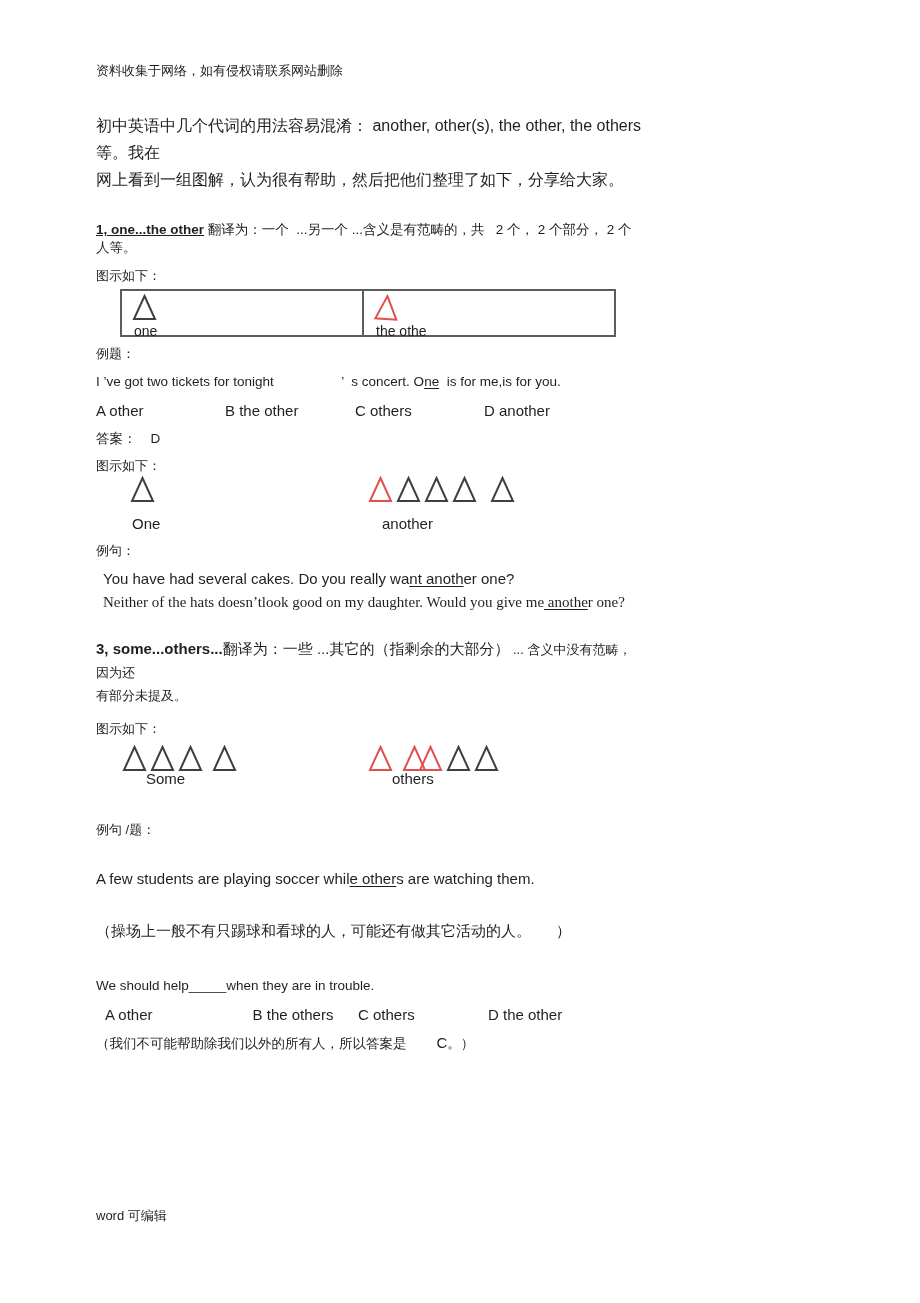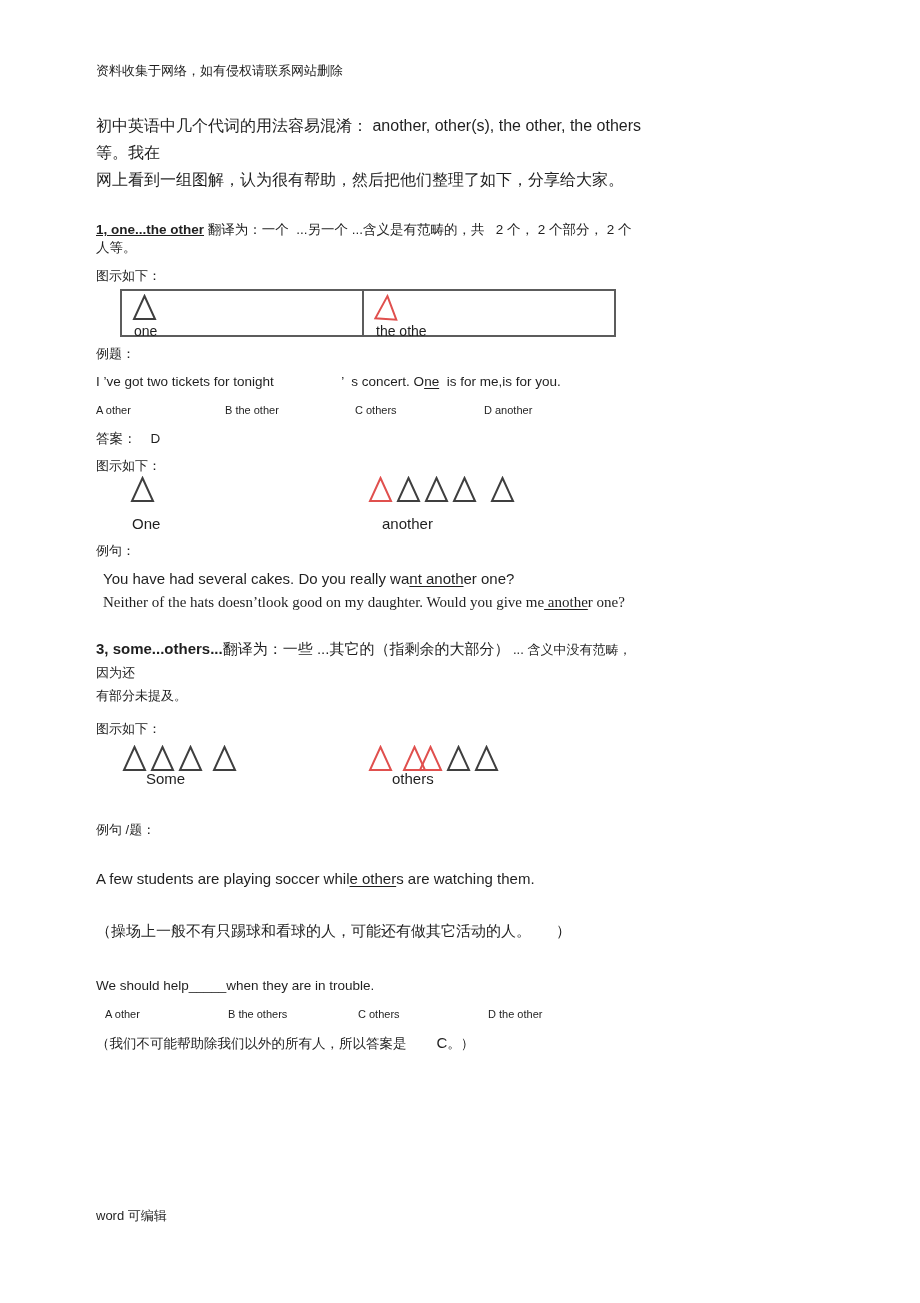--- a/index.html
+++ b/index.html
@@ -16,27 +16,27 @@
   .cap{margin-top:10px;font-size:13px;line-height:17px;}
   
   .cmp-table{margin-top:5px;margin-left:24px;width:492px;display:flex;border:2px solid #5c5c5c;}
   .cmp-cell{box-sizing:border-box;height:44px;padding:3px 0 0 10px;position:relative;}
   .cmp-cell.c1{width:240px;}
   .cmp-cell.c2{width:252px;border-left:2px solid #5c5c5c;}
   .cell-label{font-size:14px;line-height:15px;margin-left:2px;margin-top:-1px;}
   
   .excap{margin-top:8px;font-size:13px;line-height:17px;}
   .q1{margin-top:11px;font-size:13.5px;line-height:17px;}
-  .opt-row{margin-top:12px;font-size:11px;line-height:17px;display:flex;}
+  .opt-row{margin-top:12px;font-size:15px;line-height:17px;display:flex;}
   .opt-row .o1{width:129px;}
   .opt-row .o2{width:130px;}
   .opt-row .o3{width:129px;}
   .opt-row2{padding-left:9px;}
   .opt-row2 .o1{width:123px;}
-  .opt-row2 .o2{width:130px;}
+  .opt-row2 .o2{width:130px;text-align:center;}
   .opt-row2 .o3{width:130px;}
   .answer-line{margin-top:11px;font-size:13.5px;line-height:17px;}
   .answer-line .ans{margin-left:14px;}
   .sec2-h{margin-top:40px;font-size:15px;line-height:21px;}
   .sec2-h .b{font-weight:bold;font-size:14px;}
   .sec2-h .l2{font-size:13px;line-height:19px;}
   .cap2{margin-top:10px;font-size:13px;line-height:17px;}
   
   .tri{display:inline-block;vertical-align:top;margin-right:3px;}
   .tri.olap{margin-left:-12px;}

